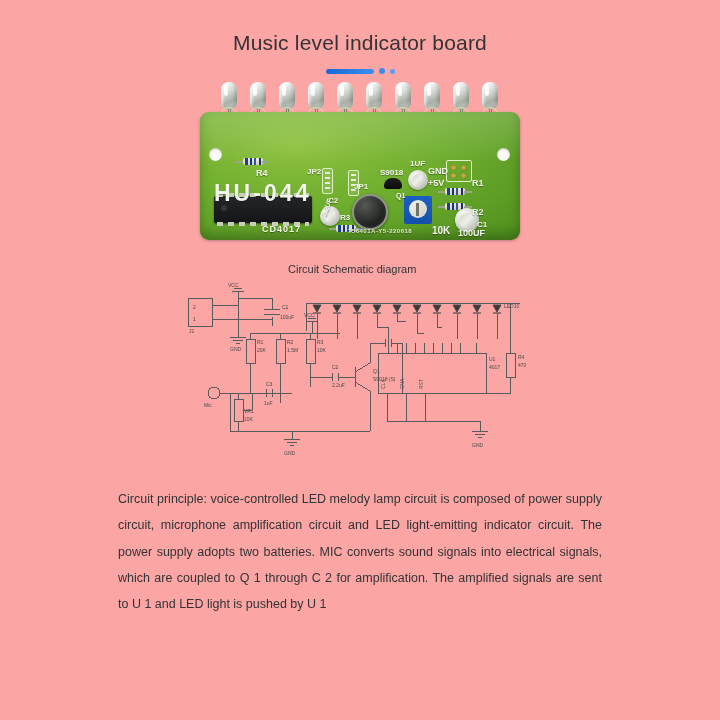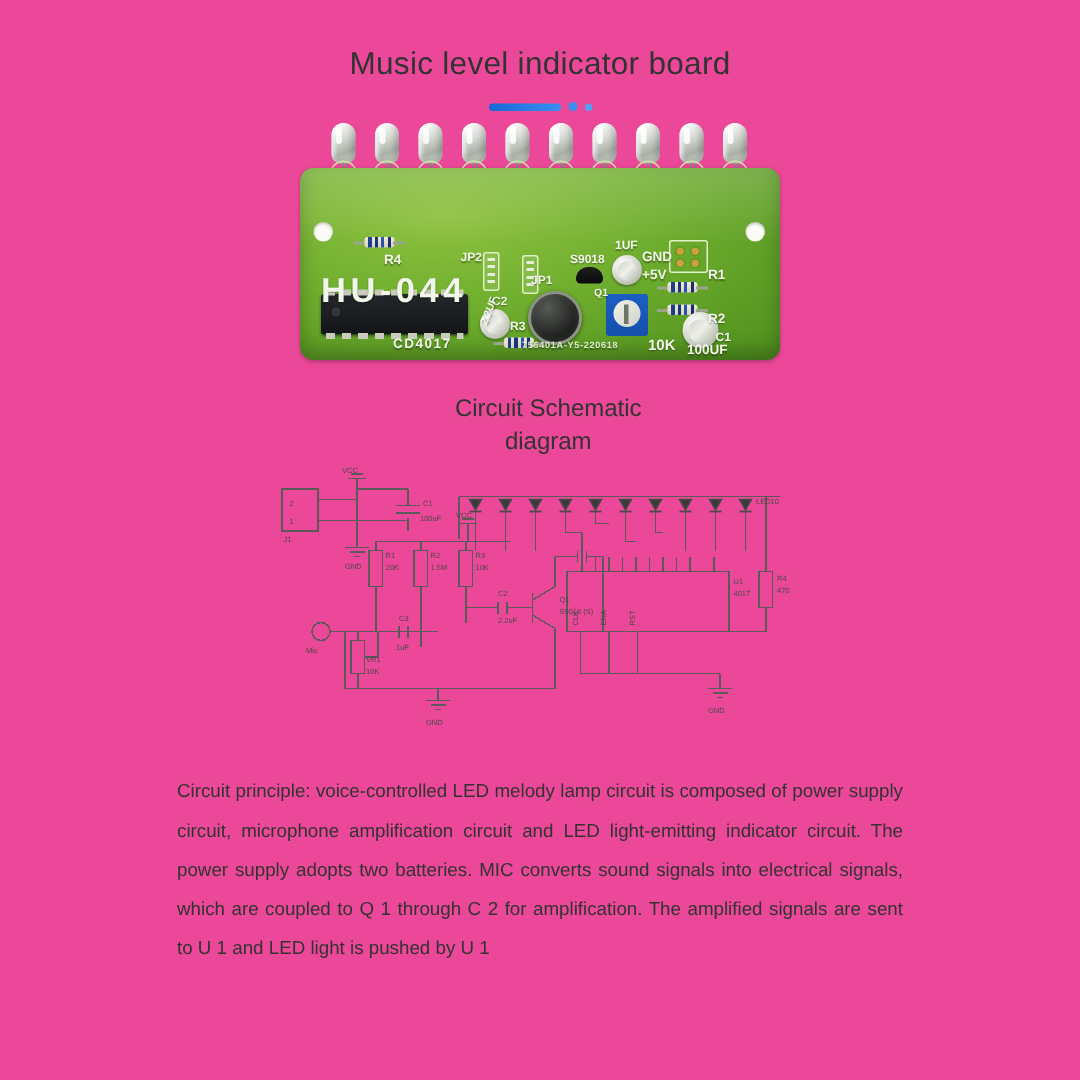--- a/index.html
+++ b/index.html
@@ -14,21 +14,21 @@
     font-family: "Liberation Sans", sans-serif;
     color: #333333;
     position: relative;
   }
 
   .page {
     width: 720px;
     height: 720px;
     box-sizing: border-box;
     padding: 0;
-    background: #ec4899;
+    background: #fca5a5;
     position: relative;
   }
 
   
   .title {
     text-align: center;
     font-size: 21px;
     color: #333333;
     letter-spacing: 0.2px;
     padding-top: 30px;
@@ -342,24 +342,23 @@
   }
   .header2x2 .p1 { left: 4px;  top: 4px; }
   .header2x2 .p2 { left: 14px; top: 4px; }
   .header2x2 .p3 { left: 4px;  top: 12px; }
   .header2x2 .p4 { left: 14px; top: 12px; }
 
   
   .schem-caption {
     width: 155px;
     margin: 12px 0 0 288px;
-    font-size: 16px;
+    font-size: 11px;
     color: #333333;
     line-height: 1.35;
-    text-align: center;
   }
 
   
   .schem-wrap {
     display: flex;
     justify-content: center;
     margin-top: 4px;
   }
 
   

